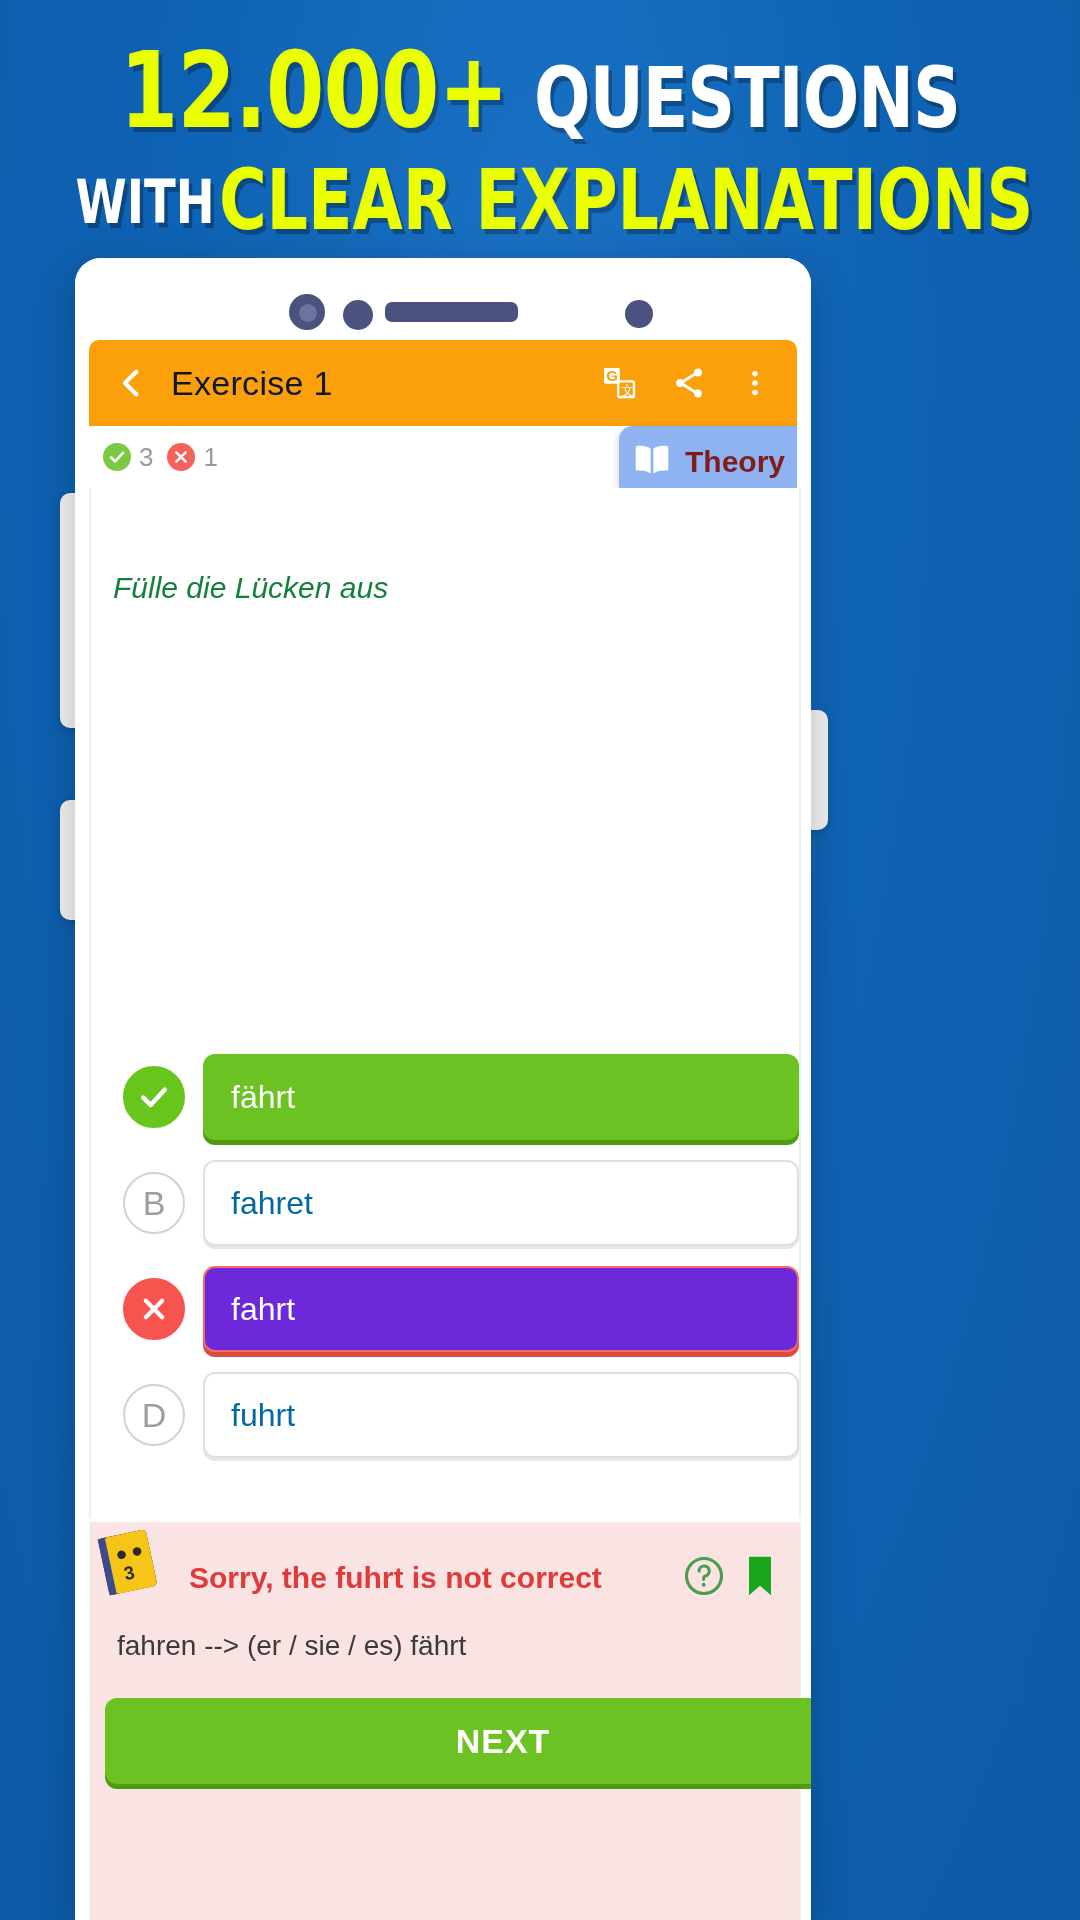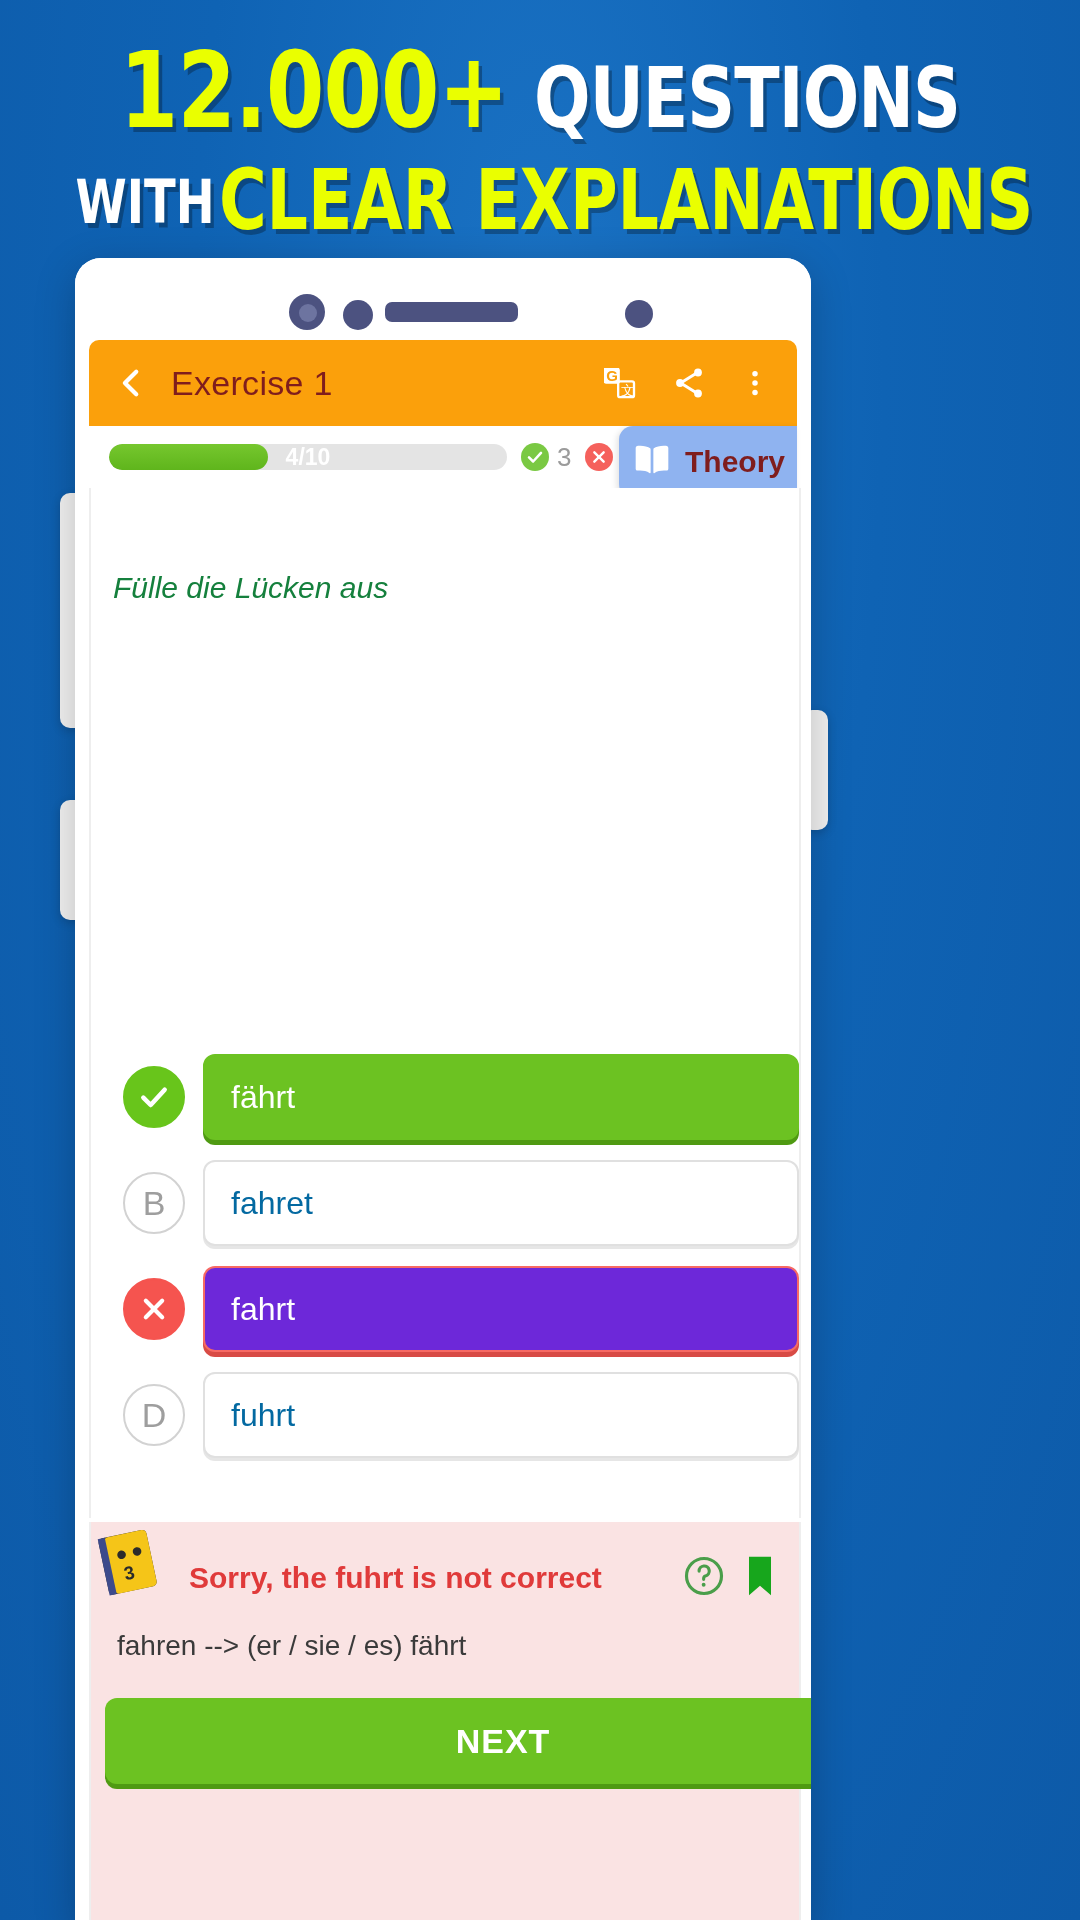--- a/index.html
+++ b/index.html
@@ -90,21 +90,21 @@
   }
 
   
   .appbar{
     position:absolute;left:14px;top:82px;width:708px;height:86px;
     background:#FBA00B;border-radius:10px 10px 0 0;
     display:flex;align-items:center;
   }
   .back-ico{margin-left:26px;width:34px;height:34px;display:block;}
   .appbar-title{
-    color:#7f1d1d;font-size:34px;font-weight:400;margin-left:22px;
+    color:#0f172a;font-size:34px;font-weight:400;margin-left:22px;
     letter-spacing:.3px;
   }
   .appbar-spacer{flex:1;}
   .appbar-ico{width:44px;height:44px;display:flex;align-items:center;justify-content:center;}
   .appbar-ico.translate{margin-right:26px;}
   .appbar-ico.share{margin-right:22px;}
   .appbar-ico.more{margin-right:20px;}
 
   
   .progrow{
@@ -272,24 +272,20 @@
     <div class="appbar-ico more">
       <svg width="30" height="34" viewBox="0 0 24 24" fill="#fff">
         <circle cx="12" cy="4.5" r="2.2"></circle>
         <circle cx="12" cy="12" r="2.2"></circle>
         <circle cx="12" cy="19.5" r="2.2"></circle>
       </svg>
     </div>
   </div>
 
   <div class="progrow">
-    <div class="pbar">
-      <div class="pbar-fill" style="width: 40%;"></div>
-      <div class="pbar-label">4/10</div>
-    </div>
     <div class="cnt">
       <span class="badge ok">
         <svg width="18" height="18" viewBox="0 0 24 24" fill="none" stroke="#fff" stroke-width="3.4" stroke-linecap="round" stroke-linejoin="round">
           <polyline points="4 12.5 9.5 18 20 6.5"></polyline>
         </svg>
       </span>
       <span class="num">3</span>
     </div>
     <div class="cnt">
       <span class="badge bad">

